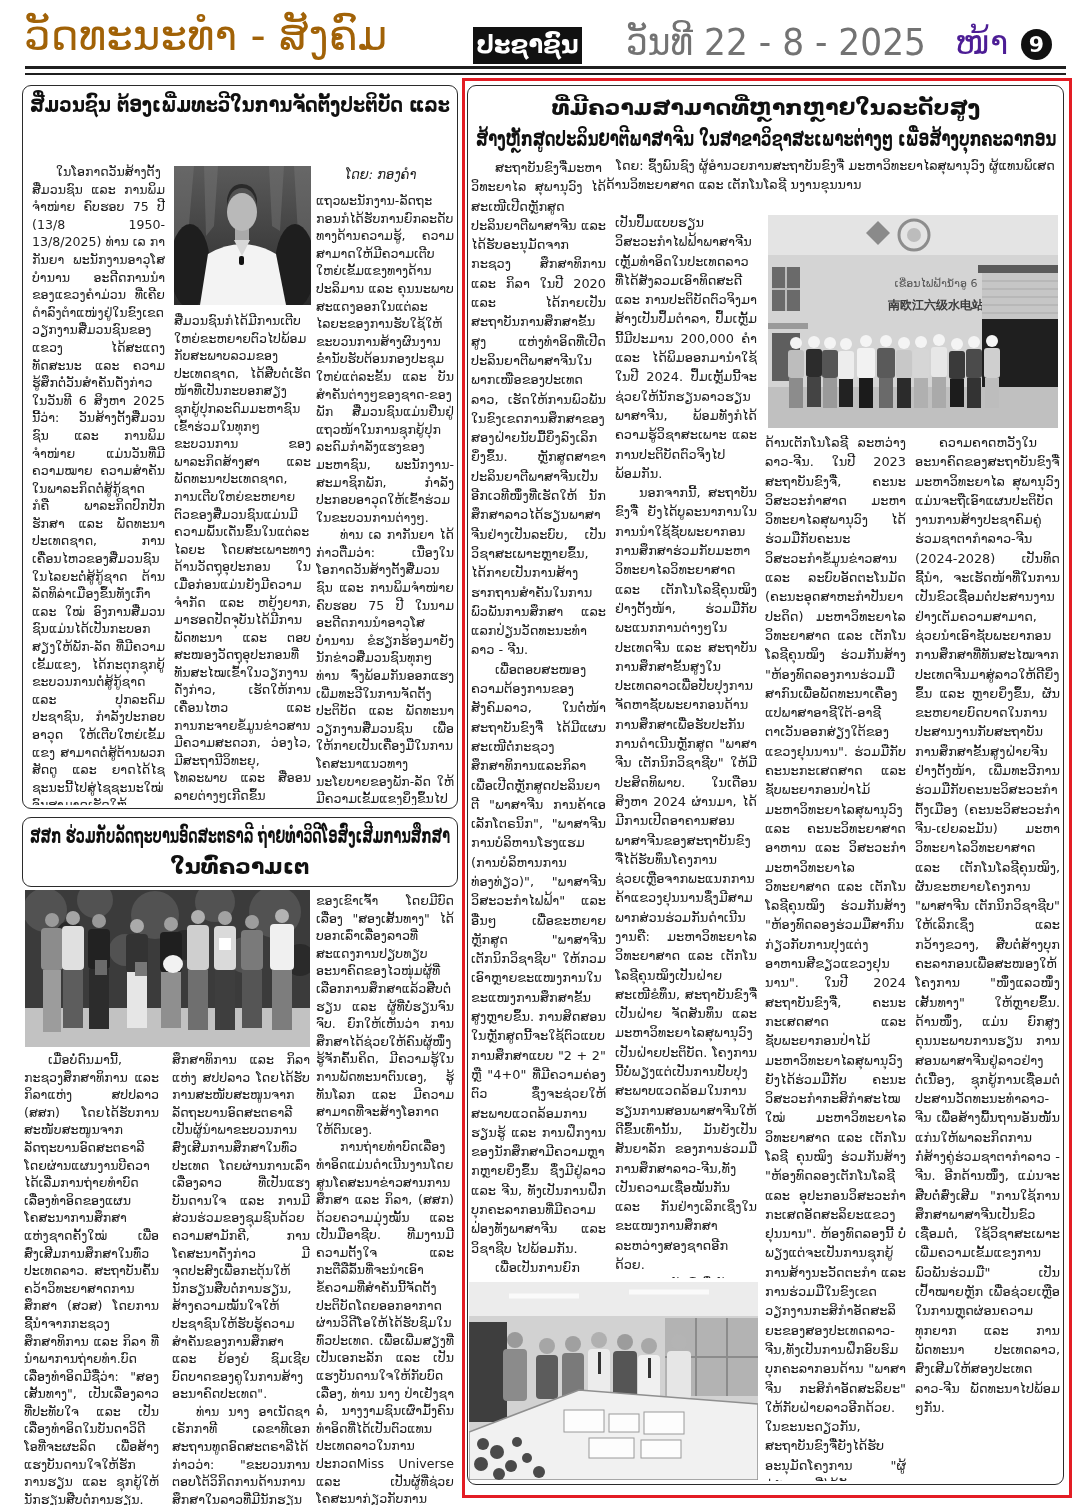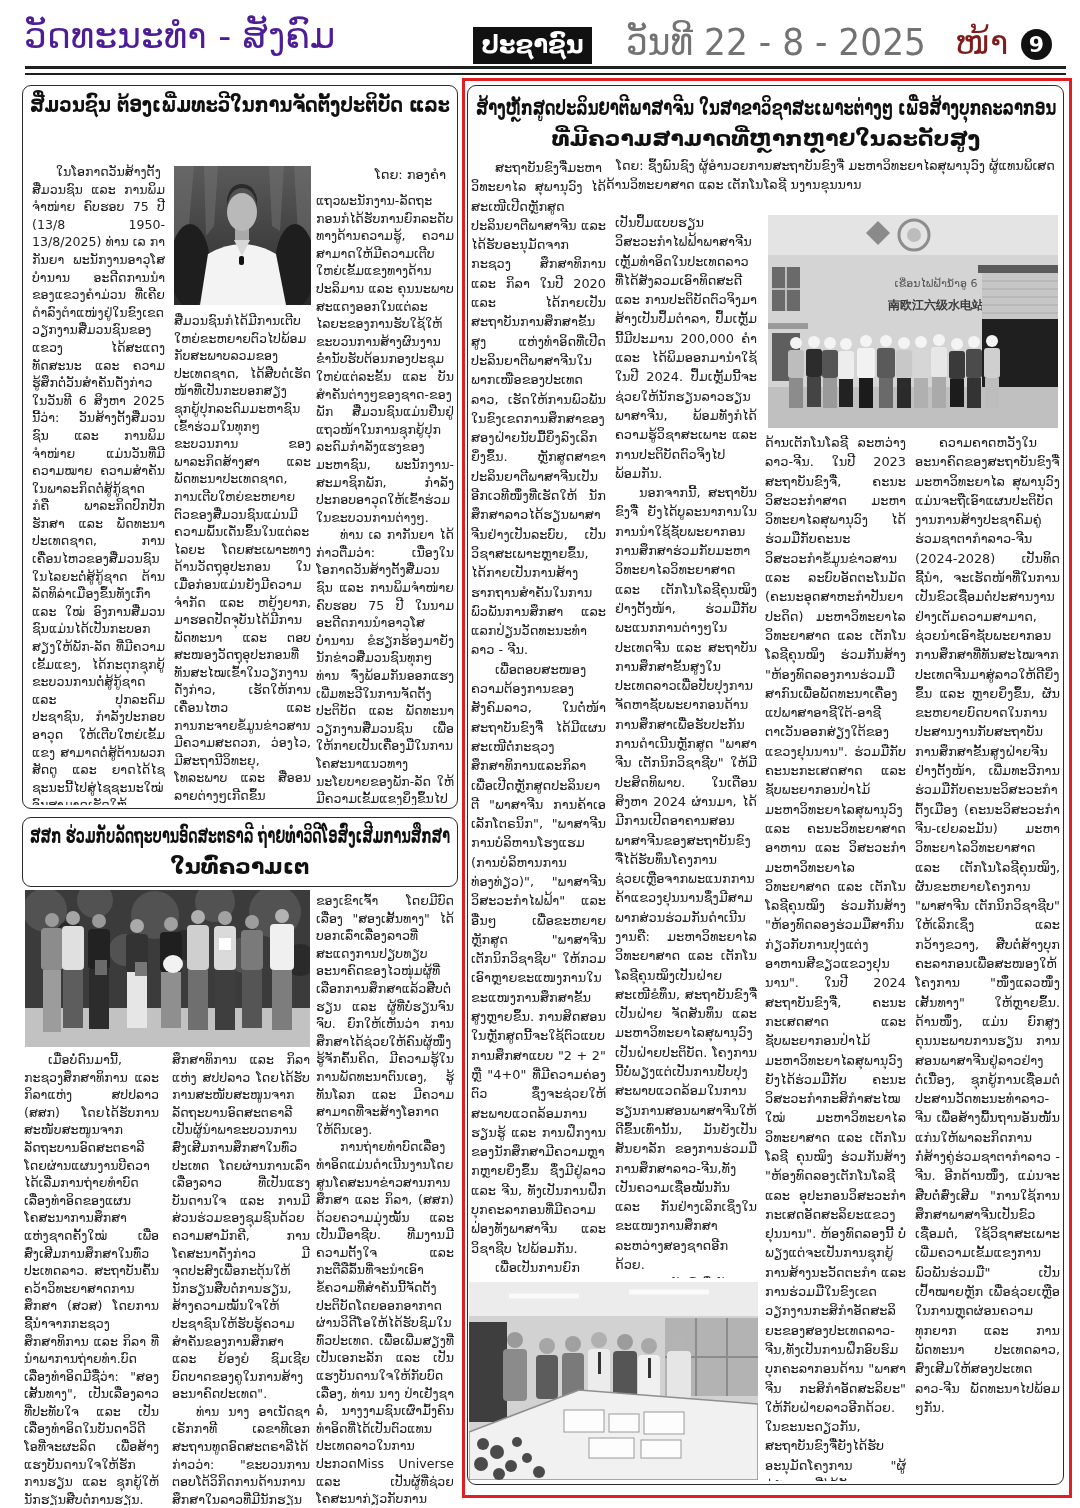--- a/index.html
+++ b/index.html
@@ -14,26 +14,26 @@
     .rule-thin{position:absolute;left:25px;top:73px;width:1041px;height:1.5px;background:#1f1f1f}
     .red-frame{position:absolute;left:462px;top:78px;width:610px;height:1420px;border:3px solid var(--frame,#e31d24)}
     .box{position:absolute;border:1.6px solid #2b2b2b;border-radius:9px}
     .title{position:absolute;font-weight:bold;font-size:22px;line-height:31px;color:#111}
     .col{position:absolute;font-size:12.6px;text-align:justify;overflow:hidden;overflow-wrap:anywhere;color:#1e1e1e}
     .col.l{line-height:17.6px}
     .col.r{line-height:19.3px;font-size:12.9px}
     .col p.ind{text-indent:24px}
     .photo{position:absolute;overflow:hidden;background:#fef9c3}
     .photo svg{display:block}
-    .section-title{left:24px;top:14px;width:278px;height:44px;font-size:36px;line-height:44px;color:#4c1d95}
-    .masthead{left:473px;top:27px;width:119px;height:37px;background:var(--mast,#111);color:#fff;font-weight:bold;font-size:24px;line-height:37px;padding:0 21px}
+    .section-title{left:24px;top:14px;width:278px;height:44px;font-size:42px;line-height:44px;color:#a16207}
+    .masthead{left:473px;top:27px;width:109px;height:37px;background:var(--mast,#111);color:#fff;font-weight:bold;font-size:24px;line-height:37px;padding:0 21px}
     .date{left:626px;top:19px;width:300px;height:46px;font-size:38px;line-height:46px;color:#737373}
-    .page-label{left:955px;top:19px;width:60px;height:46px;font-size:34px;line-height:46px;color:#7f1d1d}
+    .page-label{left:955px;top:19px;width:60px;height:46px;font-size:34px;line-height:46px;color:#4c1d95}
     .page-num{left:1021px;top:29px;width:31px;height:31px;border-radius:50%;background:#111;color:#fff;font-weight:bold;font-size:22px;line-height:31px;text-align:center}
-    .byline1{left:316px;top:166px;width:130px;text-align:right;font-size:13px;line-height:18px}
+    .byline1{left:316px;top:166px;width:130px;text-align:center;font-style:italic;font-size:13px;line-height:18px}
     .byline3{left:606px;top:156px;width:452px;font-size:12.8px;line-height:19px;text-indent:10px}
   </style>
 </head>
 <body style="--frame: #e31d24; --ink: #1b1b1b; --mast: #111111;">
 
 <div class="abs fit left section-title">
     <span>ວັດທະນະທຳ - ສັງຄົມ</span>
   </div>
 <div class="abs fit masthead">
     <span>ປະຊາຊົນ</span>
@@ -176,24 +176,24 @@
 </div>
 <div class="col l" style="left:316px;top:892px;width:138px;height:613px">
   <p>ຂອງເຂົາເຈົ້າ ໂດຍມີບົດເລື່ອງ "ສອງເສັ້ນທາງ" ໄດ້ບອກເລົ່າເລື່ອງລາວທີ່ສະແດງການປຽບທຽບ ອະນາຄົດຂອງໄວໜຸ່ມຜູ້ທີ່ເລືອກການສຶກສາແລ້ວສືບຕໍ່ຮຽນ ແລະ ຜູ້ທີ່ບໍ່ຮຽນຈົນຈົບ. ຍົກໃຫ້ເຫັນວ່າ ການສຶກສາໄດ້ຊ່ວຍໃຫ້ຄົນຜູ້ໜຶ່ງຮູ້ຈັກຄົ້ນຄິດ, ມີຄວາມຮູ້ໃນການພັດທະນາຕົນເອງ, ຮູ້ທັນໂລກ ແລະ ມີຄວາມສາມາດທີ່ຈະສ້າງໂອກາດໃຫ້ຕົນເອງ.</p>
   <p class="ind">ການຖ່າຍທຳບົດເລື່ອງທຳອິດແມ່ນດຳເນີນງານໂດຍສູນໂຄສະນາຂ່າວສານການສຶກສາ ແລະ ກິລາ, (ສສກ) ດ້ວຍຄວາມມຸ່ງໝັ້ນ ແລະ ເປັນມືອາຊີບ. ທີມງານມີຄວາມຕັ້ງໃຈ ແລະ ກະຕືລືລົ້ນທີ່ຈະນຳເອົາຂໍ້ຄວາມທີ່ສຳຄັນນີ້ຈັດຕັ້ງປະຕິບັດໂດຍອອກອາກາດຜ່ານວິດີໂອໃຫ້ໄດ້ຮັບຊົມໃນທົ່ວປະເທດ. ເພື່ອເພີ່ມສຽງທີ່ເປັນເອກະລັກ ແລະ ເປັນແຮງບັນດານໃຈໃຫ້ກັບບົດເລື່ອງ, ທ່ານ ນາງ ປ່າເຢັງຊາ ລໍ່, ນາງງາມຊົນເຜົ່າມົ້ງຄົນທຳອິດທີ່ໄດ້ເປັນຕົວແທນປະເທດລາວໃນການປະກວດMiss Universe ແລະ ເປັນຜູ້ທີ່ຊ່ວຍໂຄສະນາກ່ຽວກັບການສຶກສາທີ່ມີຊື່ສຽງໂດ່ງດັງ, ໄດ້ອາສາເປັນຜູ້ບັນຍາຍໃນບົດເລື່ອງ"ສອງເສັ້ນທາງ".ແລະ ເລື່ອງອື່ນໆຈະສຳເລັດ ແລະ ໄດ້ຮັບຊົມທົ່ວປະເທດໄວໆນີ້.</p>
 </div>
 
 <div class="red-frame"></div>
 <div class="box" style="left:467px;top:85px;width:597px;height:1400px"></div>
 <div class="title" style="left:476px;top:92px;width:580px">
   <div class="fit">
+      <span>ທີ່ມີຄວາມສາມາດທີ່ຫຼາກຫຼາຍໃນລະດັບສູງ</span>
+    </div>
+  <div class="fit">
       <span style="transform: scaleX(0.672854);">ສ້າງຫຼັກສູດປະລິນຍາຕີພາສາຈີນ ໃນສາຂາວິຊາສະເພາະຕ່າງໆ ເພື່ອສ້າງບຸກຄະລາກອນ</span>
-    </div>
-  <div class="fit">
-      <span>ທີ່ມີຄວາມສາມາດທີ່ຫຼາກຫຼາຍໃນລະດັບສູງ</span>
     </div>
 </div>
 <div class="abs byline3">ໂດຍ: ຊຶ້ງພົນຊົງ ຜູ້ອຳນວຍການສະຖາບັນຂົງຈື່ ມະຫາວິທະຍາໄລສຸພານຸວົງ ຜູ້ແທນພິເສດ ດ້ານວິທະຍາສາດ ແລະ ເຕັກໂນໂລຊີ ນງານຂຸນນານ</div>
 <div class="col r" style="left:471px;top:158px;width:135px;height:1120px">
   <p class="ind">ສະຖາບັນຂົງຈື່ມະຫາວິທະຍາໄລ ສຸພານຸວົງ ໄດ້ສະເໜີເປີດຫຼັກສູດປະລິນຍາຕີພາສາຈີນ ແລະ ໄດ້ຮັບອະນຸມັດຈາກ ກະຊວງ ສຶກສາທິການ ແລະ ກິລາ ໃນປີ 2020 ແລະ ໄດ້ກາຍເປັນສະຖາບັນການສຶກສາຂັ້ນສູງ ແຫ່ງທຳອິດທີ່ເປີດປະລິນຍາຕີພາສາຈີນໃນພາກເໜືອຂອງປະເທດລາວ, ເຮັດໃຫ້ການພົວພັນໃນຂົງເຂດການສຶກສາຂອງສອງຝ່າຍນັບມື້ຍິ່ງລົງເລິກຍິ່ງຂຶ້ນ. ຫຼັກສູດສາຂາປະລິນຍາຕີພາສາຈີນເປັນອີກເວທີໜຶ່ງທີ່ເຮັດໃຫ້ ນັກສຶກສາລາວໄດ້ຮຽນພາສາຈີນຢ່າງເປັນລະບົບ, ເປັນວິຊາສະເພາະຫຼາຍຂຶ້ນ, ໄດ້ກາຍເປັນການສ້າງຮາກຖານສຳຄັນໃນການພົວພັນການສຶກສາ ແລະ ແລກປ່ຽນວັດທະນະທຳລາວ - ຈີນ.</p>
   <p class="ind">ເພື່ອຕອບສະໜອງຄວາມຕ້ອງການຂອງສັງຄົມລາວ, ໃນຕໍ່ໜ້າສະຖາບັນຂົງຈື່ ໄດ້ມີແຜນສະເໜີຕໍ່ກະຊວງສຶກສາທິການແລະກິລາເພື່ອເປີດຫຼັກສູດປະລິນຍາຕີ "ພາສາຈີນ ການຄ້າເອເລັກໂຕຣນິກ", "ພາສາຈີນ ການບໍລິຫານໂຮງແຮມ (ການບໍລິຫານການທ່ອງທ່ຽວ)", "ພາສາຈີນ ວິສະວະກຳໄຟຟ້າ" ແລະ ອື່ນໆ ເພື່ອຂະຫຍາຍຫຼັກສູດ "ພາສາຈີນ ເຕັກນິກວິຊາຊີບ" ໃຫ້ກວມເອົາຫຼາຍຂະແໜງການໃນຂະແໜງການສຶກສາຂັ້ນສູງຫຼາຍຂຶ້ນ. ການສິດສອນໃນຫຼັກສູດນີ້ຈະໃຊ້ຕົວແບບການສຶກສາແບບ "2 + 2" ຫຼື "4+0" ທີ່ມີຄວາມຄ່ອງຕົວ ຊຶ່ງຈະຊ່ວຍໃຫ້ສະພາບແວດລ້ອມການຮຽນຮູ້ ແລະ ການຝຶກງານຂອງນັກສຶກສາມີຄວາມຫຼາກຫຼາຍຍິ່ງຂຶ້ນ ຊຶ່ງມີຢູ່ລາວ ແລະ ຈີນ, ທັງເປັນການຝຶກບຸກຄະລາກອນທີ່ມີຄວາມຟ່ອງທັງພາສາຈີນ ແລະ ວິຊາຊີບ ໄປພ້ອມກັນ.</p>
   <p class="ind">ເພື່ອເປັນການຍົກລະດັບຫຼັກສູດ " ພາສາຈີນ ວິສະວະກຳໄຟຟ້າ" ໃຫ້ມີລັກສະນະການນຳໃຊ້ຕົວຈິງ ແລະ ຖືກເປົ້າໝາຍຍິ່ງຂຶ້ນ, ສະຖາບັນຂົງຈື່ ໄດ້ຮ່ວມມືກັບມະຫາວິທະຍາໄລວິທະຍາສາດ ແລະ ເຕັກໂນໂລຊີຄຸນໝິງ ຮຽບຮຽງປຶ້ມແບບຮຽນ "ວິສະວະກຳໄຟຟ້າ" ສະບັບສອງພາສາຈີນ-ລາວ ຂຶ້ນ ຊຶ່ງ</p>
 </div>
 <div class="col r" style="left:615px;top:213px;width:142px;height:1065px">
   <p>ເປັນປຶ້ມແບບຮຽນວິສະວະກຳໄຟຟ້າພາສາຈີນເຫຼັ້ມທຳອິດໃນປະເທດລາວທີ່ໄດ້ສັງລວມເອົາທິດສະດີ ແລະ ການປະຕິບັດຕົວຈິງມາສ້າງເປັນປຶ້ມຕຳລາ, ປຶ້ມເຫຼັ້ມນີ້ມີປະມານ 200,000 ຄຳ ແລະ ໄດ້ພິມອອກມານຳໃຊ້ໃນປີ 2024. ປຶ້ມເຫຼັ້ມນີ້ຈະຊ່ວຍໃຫ້ນັກຮຽນລາວຮຽນພາສາຈີນ, ພ້ອມທັງກໍໄດ້ຄວາມຮູ້ວິຊາສະເພາະ ແລະ ການປະຕິບັດຕົວຈິງໄປພ້ອມກັນ.</p>

